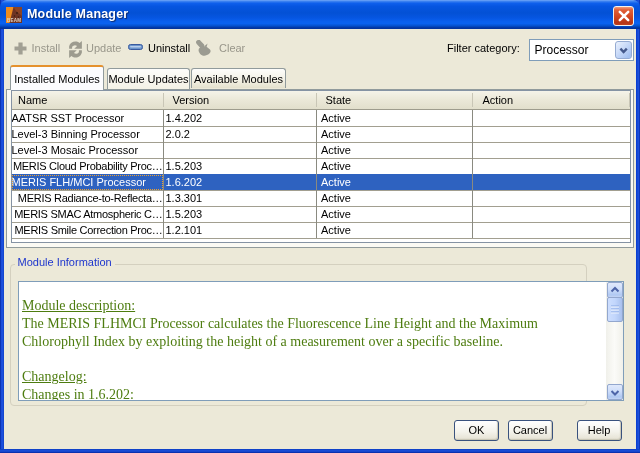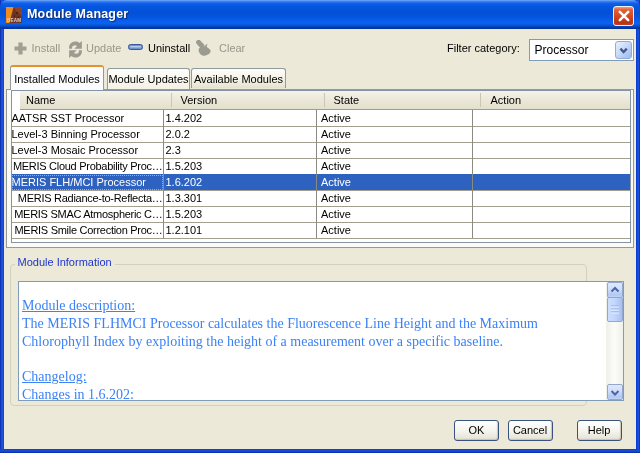--- a/index.html
+++ b/index.html
@@ -53,21 +53,21 @@
   background:linear-gradient(180deg,#fdfdfb 0%,#f3f1e4 60%,#e4e1cd 100%); }
 
 #tabpanel { position:absolute; left:2px; top:59.5px; width:627.5px; height:159px;
   border:1px solid #919b9c; background:#fbfaf4; z-index:2; }
 
 #scrollpane { position:absolute; left:3.5px; top:0.5px; width:620px; height:153px;
   border:1px solid #8593a4; background:#fff; overflow:hidden; }
 
 #thead { position:absolute; left:0; top:0; width:618px; height:18.5px;
   background:linear-gradient(180deg,#f5f3e9 0%,#ebe8d8 50%,#e2dfcc 100%);
-  border-bottom:1px solid #9e9c8d;margin-left:8px; }
+  border-bottom:1px solid #9e9c8d; }
 .hcell { position:absolute; top:2.5px; color:#000; }
 .hsep { position:absolute; top:2px; width:1px; height:14px; background:#c9c6b6; }
 
 .trow { position:absolute; left:0; width:618px; height:16px; }
 .tcell { position:absolute; top:1.5px; white-space:nowrap; overflow:hidden; }
 .sq { letter-spacing:-0.28px;text-align:right; }
 .c0 { left:0px; width:151px; padding-left:0px;}
 .c1 { left:152px; width:152px; padding-left:2px; }
 .c2 { left:305px; width:155px; padding-left:4.5px; }
 .gridv { position:absolute; top:18.5px; width:1px; height:128.5px; background:#8a8a80; }
@@ -77,21 +77,21 @@
   border:1px dotted #efa12d; }
 
 #groupbox { position:absolute; left:5.5px; top:234.5px; width:577px; height:142px;
   border:1px solid #d4d0bf; border-radius:4px; }
 #gblabel { position:absolute; left:4px; top:-8.5px; background:#ece9d8; padding:0 3px;
   color:#1d35cd; font-size:11px; }
 
 #textarea { position:absolute; left:7.5px; top:16px; width:606px; height:120.5px;
   border:1px solid #7f9db9; background:#fff; overflow:hidden; }
 #tacontent { position:absolute; left:3px; top:15.5px; width:560px;
-  font-family:"Liberation Serif", serif; font-size:14px; line-height:17.8px; color:#3b82f6; }
+  font-family:"Liberation Serif", serif; font-size:14px; line-height:17.8px; color:#4d7c0f; }
 
 #sbar { position:absolute; right:0px; top:0px; width:17px; height:118.5px;
   background:linear-gradient(90deg,#f0f0ea 0%,#fbfbf8 50%,#f0f0ea 100%); }
 .sbtn { position:absolute; left:0.5px; width:16px; height:16px; border-radius:2px;
   border:1px solid #93a7ce;
   background:linear-gradient(180deg,#e0e9fb 0%,#cfdefa 45%,#b0c8f2 85%,#c4d4f4 100%); }
 #sbup { top:0.5px; }
 #sbdn { bottom:0.5px; }
 #sthumb { position:absolute; left:0.5px; top:15.5px; width:16px; height:25px; border-radius:2px;
   border:1px solid #93a7ce;
@@ -187,21 +187,20 @@
           </div>
         <div class="gridh" style="top:34.5px;"></div>
         <div class="trow" style="top:35px;">
             <div class="tcell c0">Level-3 Binning Processor</div>
             <div class="tcell c1">2.0.2</div>
             <div class="tcell c2">Active</div>
           </div>
         <div class="gridh" style="top:50.5px;"></div>
         <div class="trow" style="top:51px;">
             <div class="tcell c0">Level-3 Mosaic Processor</div>
-            <div class="tcell c1">2.3</div>
             <div class="tcell c2">Active</div>
           </div>
         <div class="gridh" style="top:66.5px;"></div>
         <div class="trow" style="top:67px;">
             <div class="tcell c0 sq">MERIS Cloud Probability Proc…</div>
             <div class="tcell c1">1.5.203</div>
             <div class="tcell c2">Active</div>
           </div>
         <div class="gridh" style="top:82.5px;"></div>
         <div class="trow" id="selrow" style="top:83px;">

